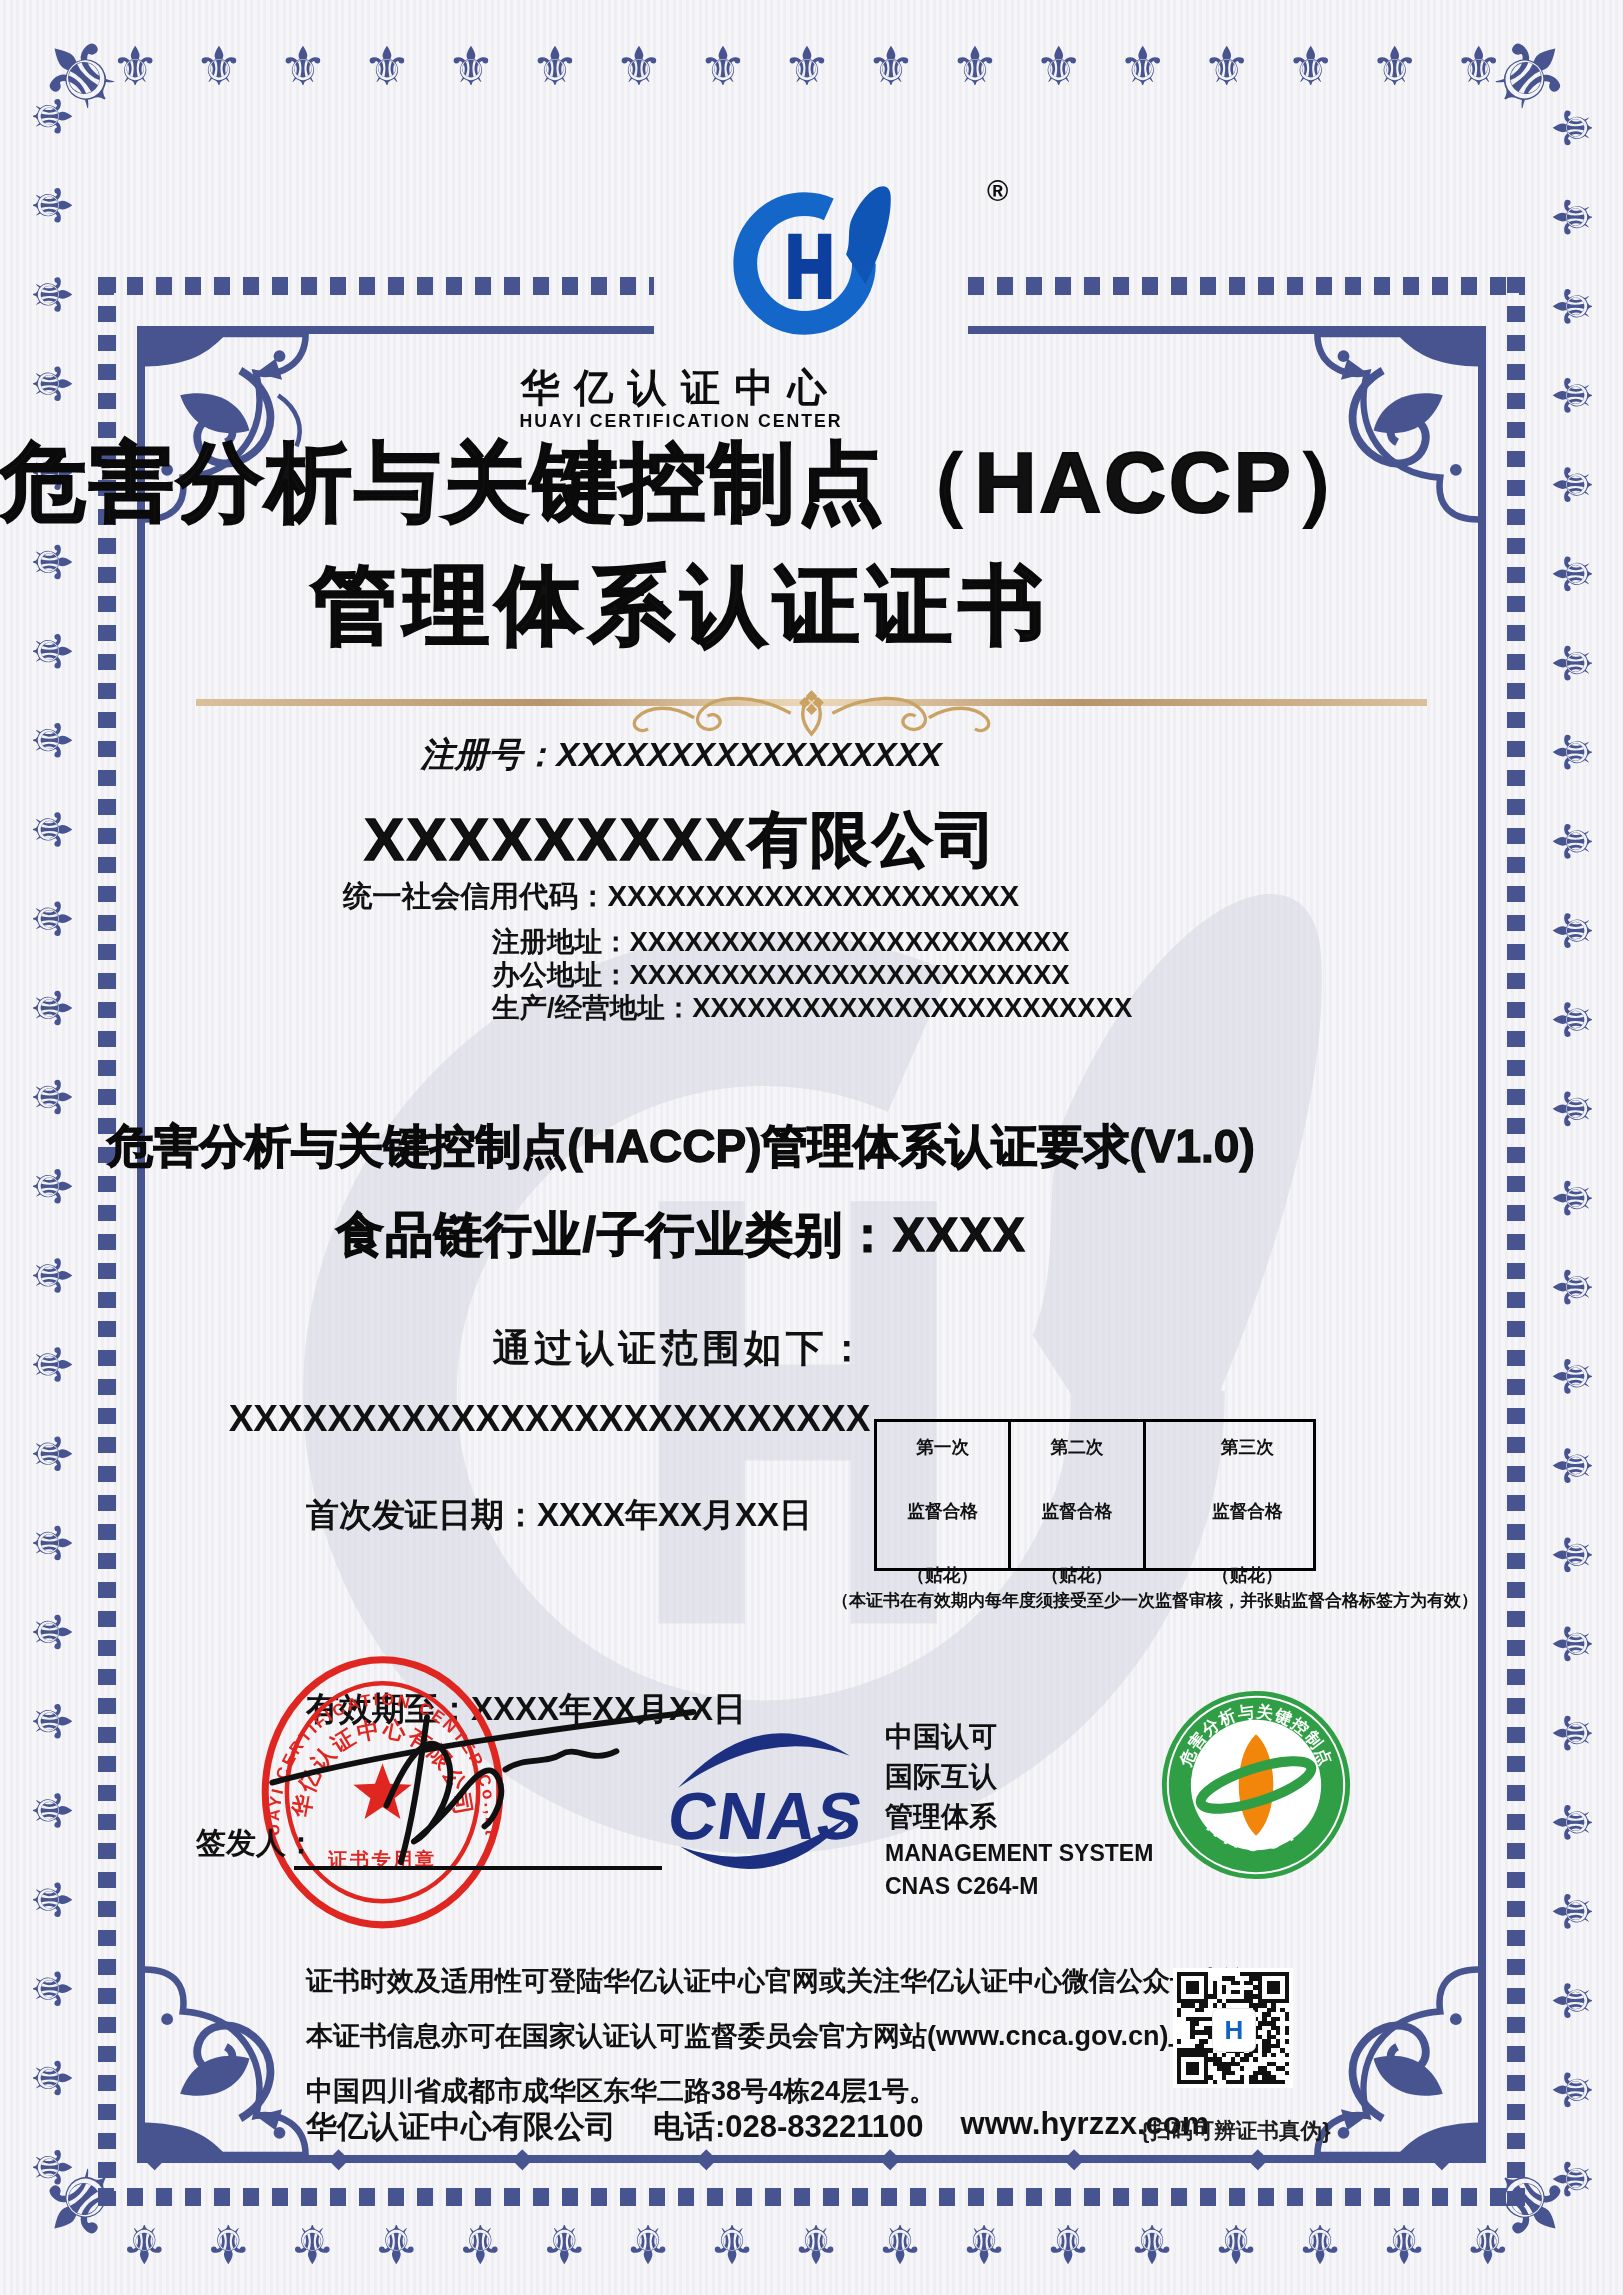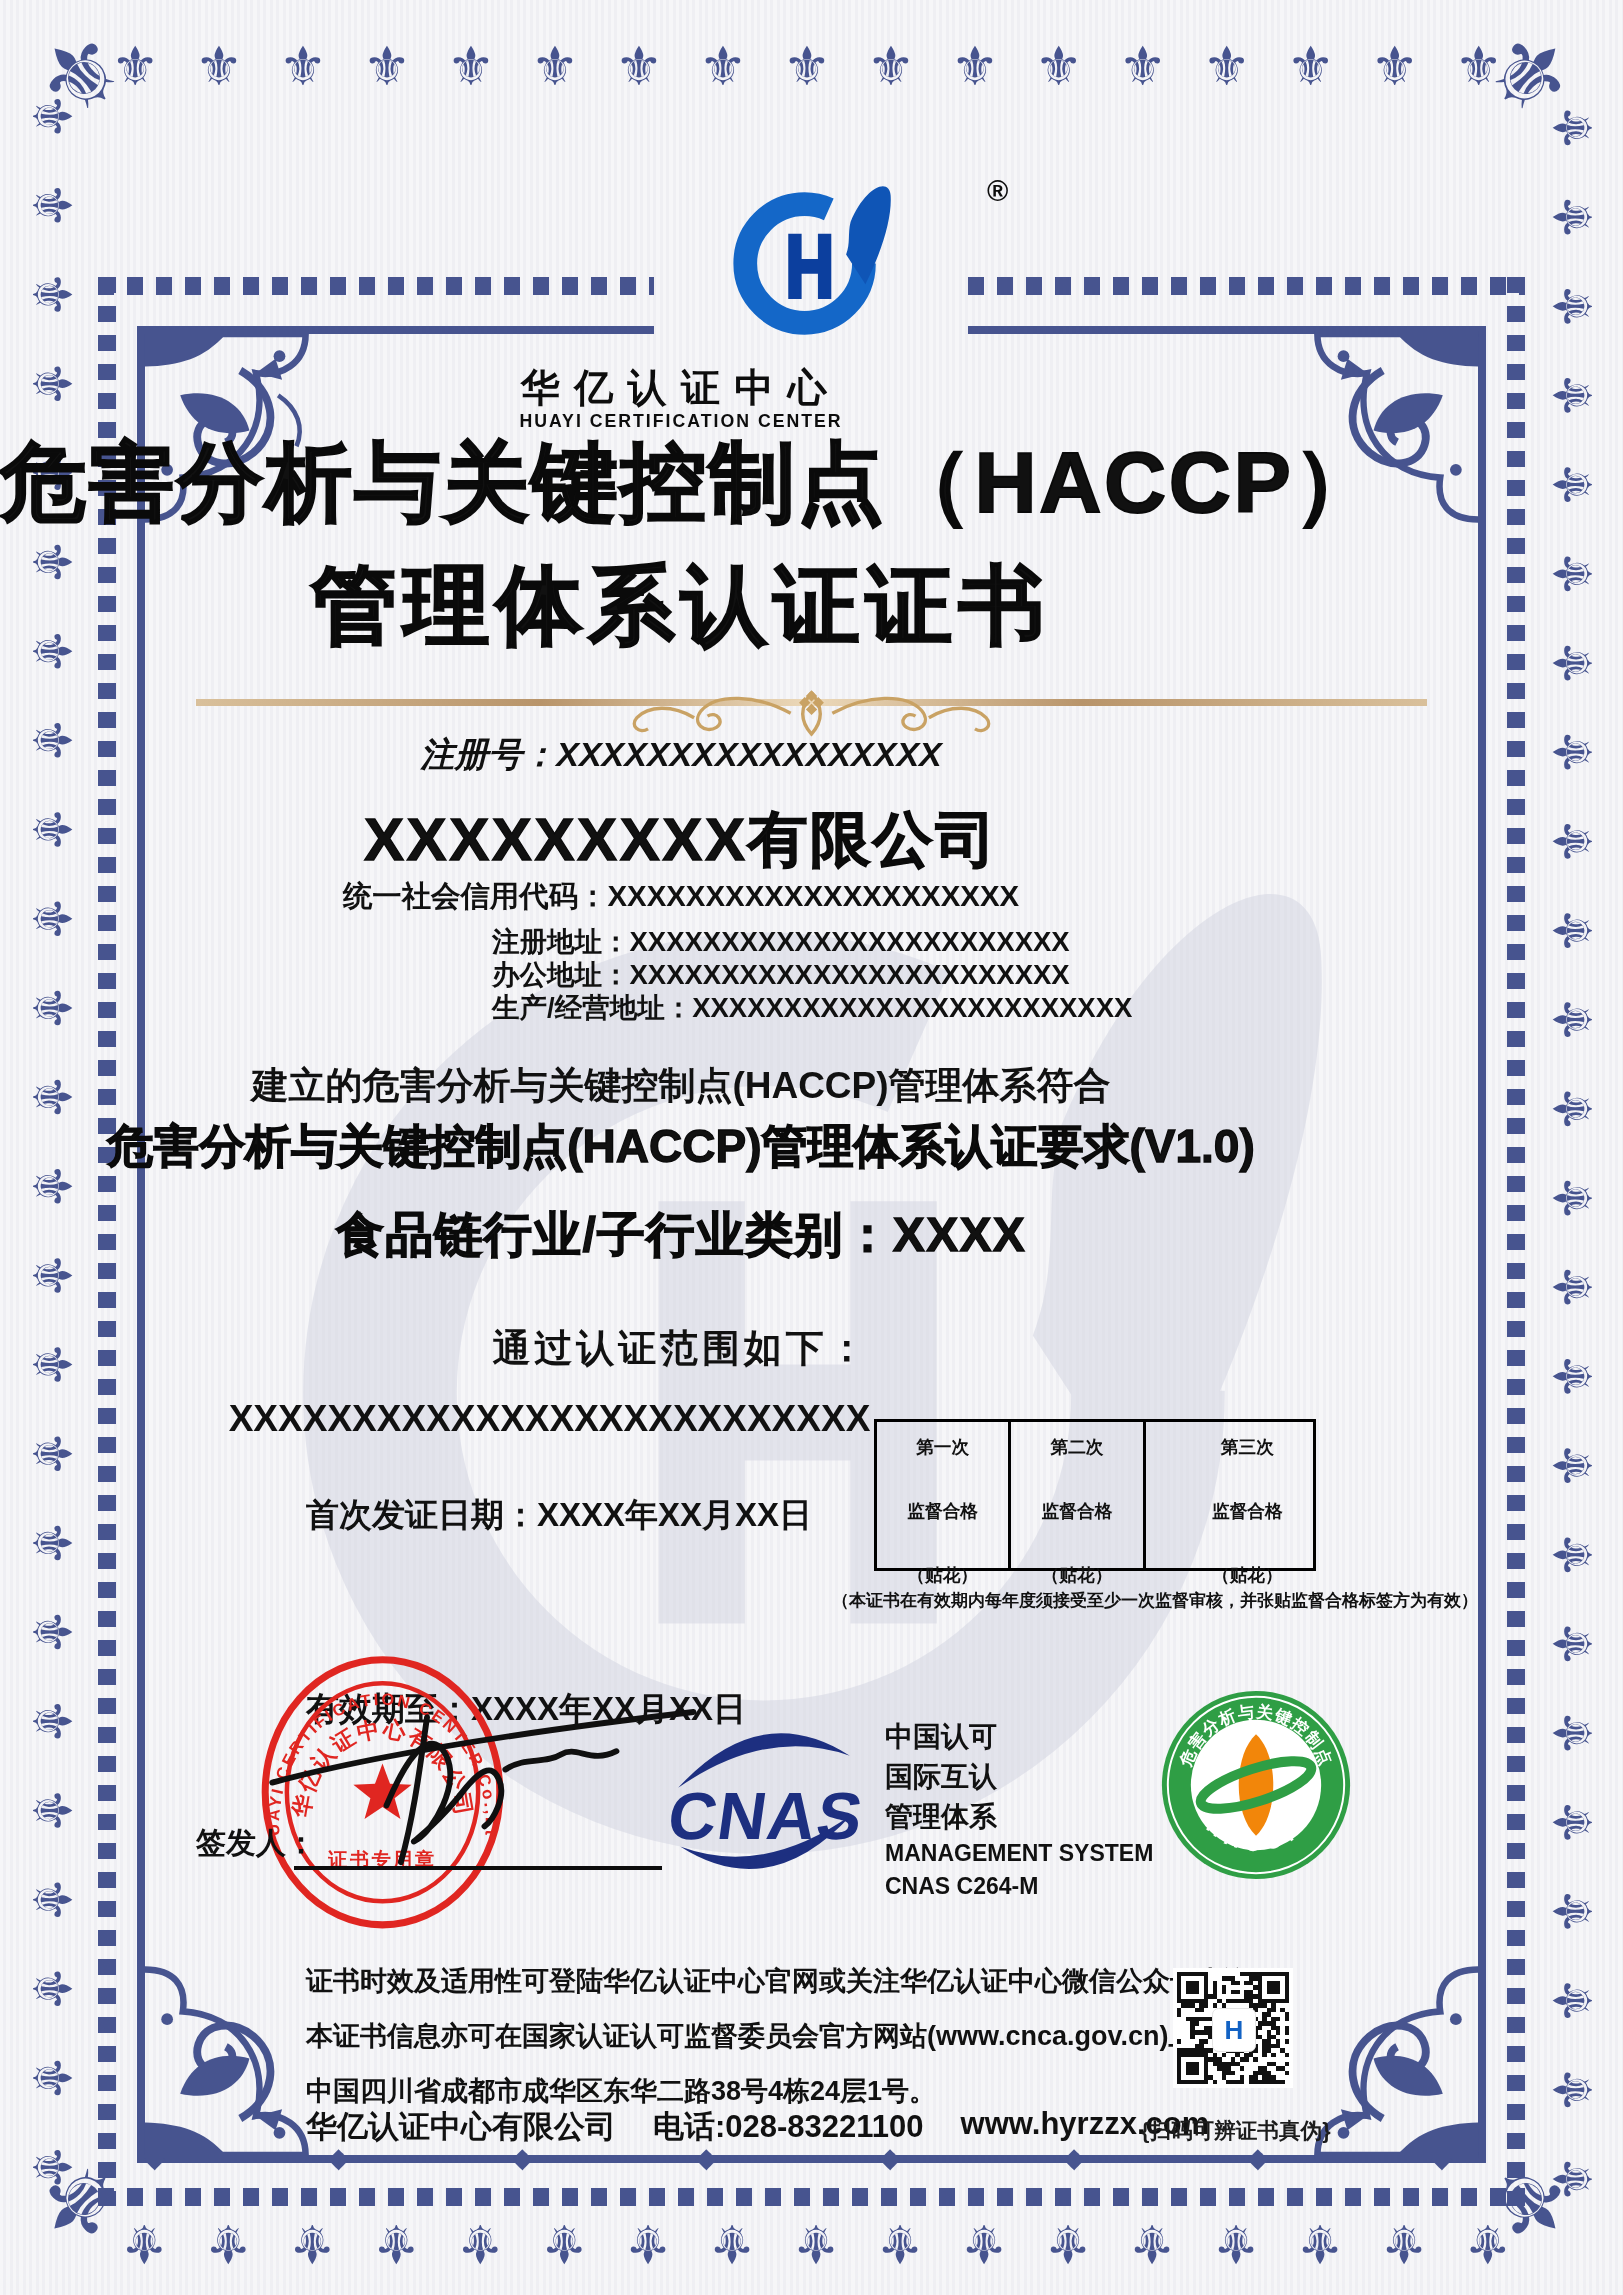--- a/index.html
+++ b/index.html
@@ -201,21 +201,20 @@
       <span>注册地址：</span><span>XXXXXXXXXXXXXXXXXXXXXXXX</span>
     </div>
     <div>
       <span>办公地址：</span><span>XXXXXXXXXXXXXXXXXXXXXXXX</span>
     </div>
     <div>
       <span>生产/经营地址：</span><span>XXXXXXXXXXXXXXXXXXXXXXXX</span>
     </div>
   </div>
 
-  <div class="abs center-line conform-line">建立的危害分析与关键控制点(HACCP)管理体系符合</div>
   <div class="abs center-line standard-line">危害分析与关键控制点(HACCP)管理体系认证要求(V1.0)</div>
   <div class="abs center-line industry-line">食品链行业/子行业类别：XXXX</div>
 
   <div class="abs center-line scope-title">通过认证范围如下：</div>
   <div class="abs scope-value">XXXXXXXXXXXXXXXXXXXXXXXXXX</div>
 
   <div class="date-row" style="top:1493px;">
     <span>首次发证日期：</span><span>XXXX年XX月XX日</span>
   </div>
   <div class="date-row" style="top:1687px;">

